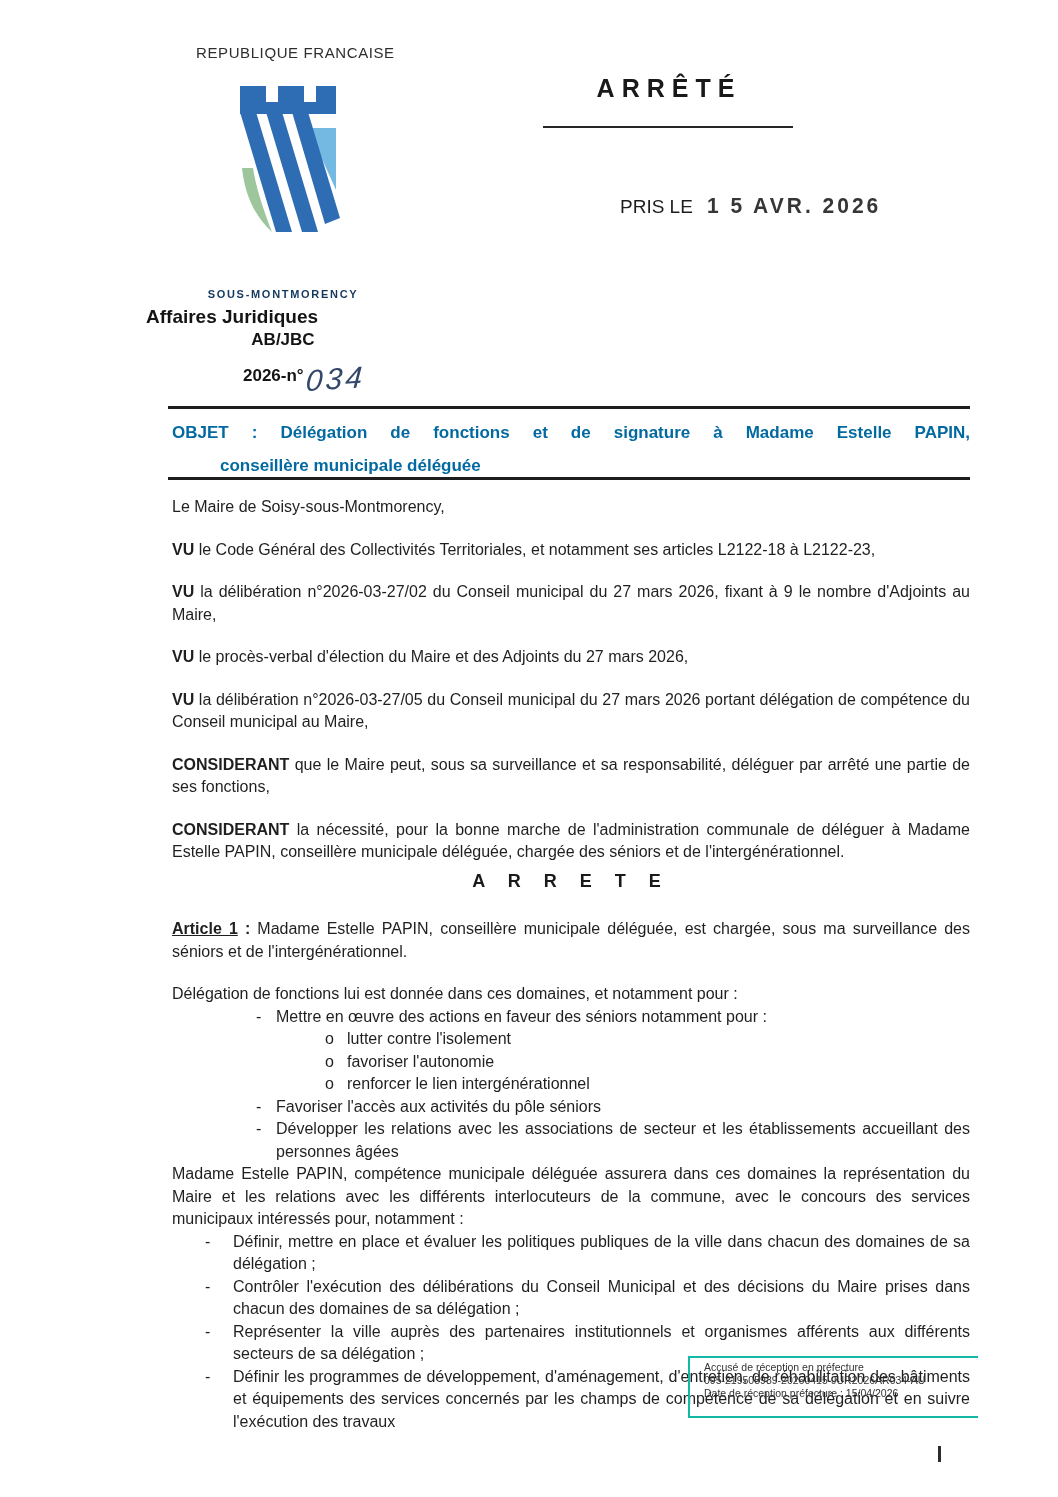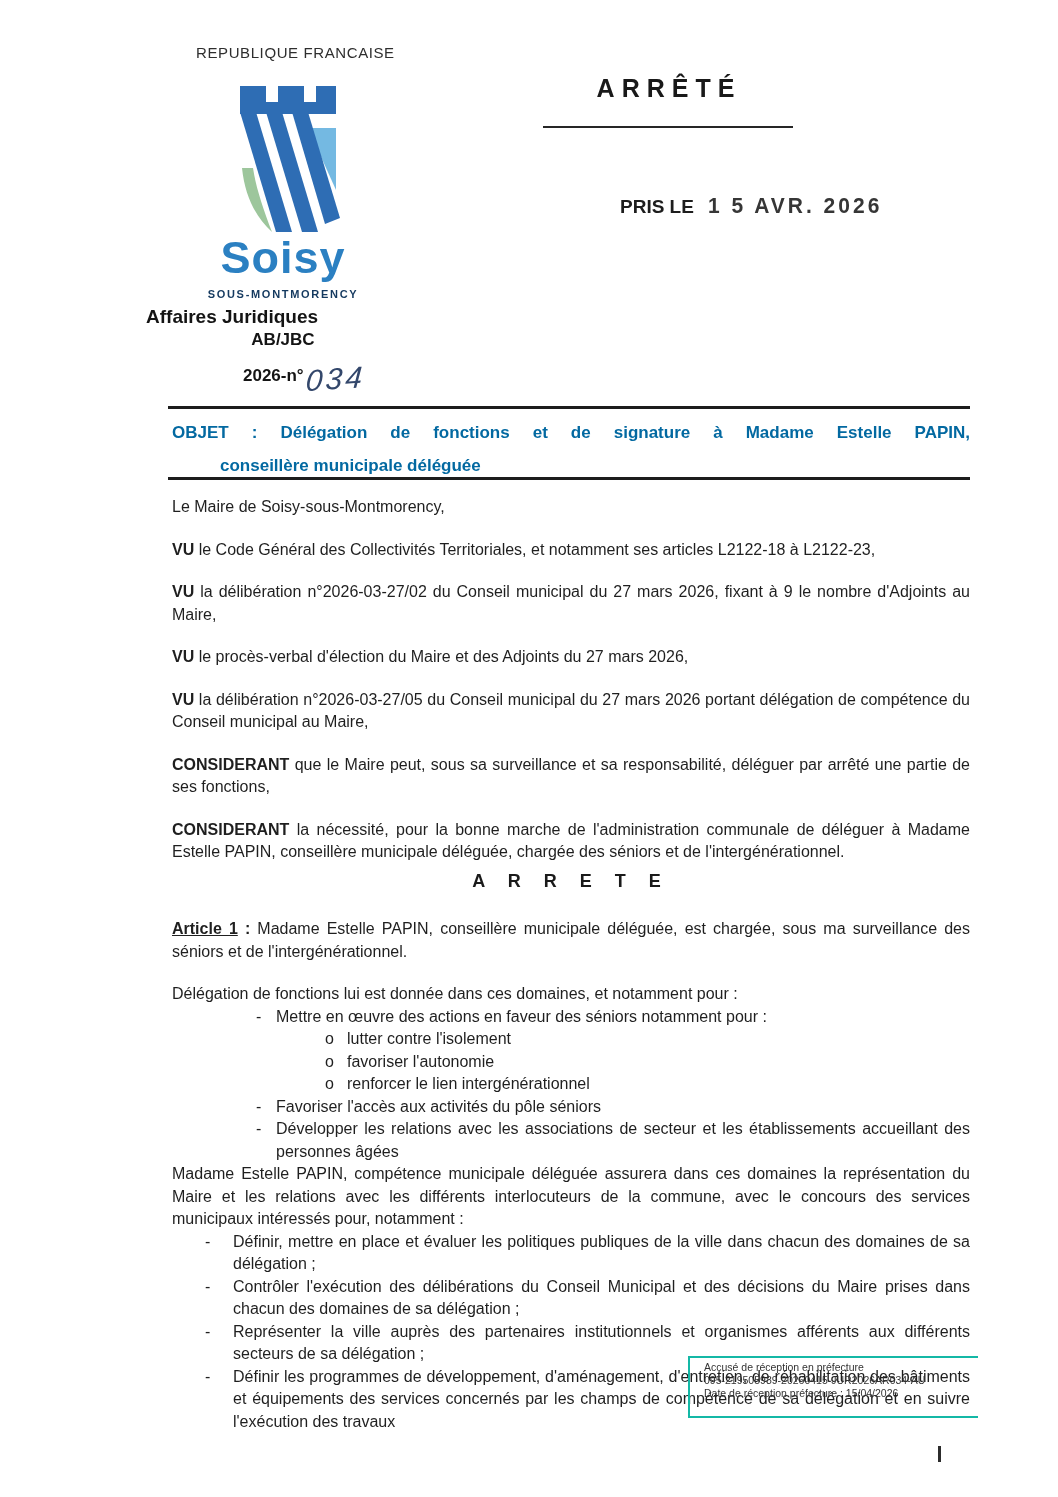--- a/index.html
+++ b/index.html
@@ -19,21 +19,21 @@
   .initials{position:absolute;left:146px;top:330px;width:274px;text-align:center;
         font-size:17px;font-weight:bold;color:#141414;}
   .refline{position:absolute;left:243px;top:362px;white-space:nowrap;}
   .ref-printed{font-size:17px;font-weight:bold;color:#141414;vertical-align:8px;}
   .ref-hand{display:inline-block;font-size:30px;font-style:italic;color:#33476b;
         letter-spacing:3px;transform:rotate(-4deg) skewX(-8deg);margin-left:2px;}
   .doc-title{position:absolute;left:543px;top:74px;width:252px;text-align:center;
         font-size:25px;font-weight:bold;letter-spacing:7px;color:#191919;}
   .title-rule{position:absolute;left:543px;top:126px;width:250px;height:2px;background:#262626;}
   .dateline{position:absolute;left:620px;top:194px;white-space:nowrap;}
-  .date-label{font-size:19px;font-weight:bold;color:#1d1d1d;}
+  .date-label{font-size:19px;font-weight:normal;color:#1d1d1d;}
   .date-stamp{font-size:21px;font-weight:bold;letter-spacing:3px;color:#363636;margin-left:14px;
         transform:scaleY(1.04);display:inline-block;}
   
   .rule{position:absolute;left:168px;width:802px;height:3px;background:#1d1d1d;}
   .rule-a{top:406px;}
   .rule-b{top:477px;}
   .objet{position:absolute;left:172px;top:420px;width:798px;font-size:17px;font-weight:bold;
         line-height:25px;color:#0369a1;}
   .objet-line1{text-align:justify;text-align-last:justify;}
   .objet-line2{padding-left:48px;margin-top:8px;}
@@ -74,21 +74,20 @@
     <svg viewBox="0 0 120 152" width="120" height="152" xmlns="http://www.w3.org/2000/svg">
       <polygon fill="#74b9e2" points="80,44 108,44 108,106"></polygon>
       <path fill="#2e6db4" d="M12 2 h26 v16 h12 v-16 h26 v16 h12 v-16 h20 v28 H12 Z"></path>
       <polygon fill="#2e6db4" points="12,28 28,28 64,148 48,148"></polygon>
       <polygon fill="#2e6db4" points="38,28 54,28 90,148 74,148"></polygon>
       <polygon fill="#2e6db4" points="64,28 80,28 112,134 97,140"></polygon>
       <path fill="#9dc69c" d="M14 84 C17 112 27 132 44 148 C35 124 28 104 25 84 Z"></path>
     </svg>
   </div>
 
-  <div class="city">Soisy</div>
   <div class="city-sub">SOUS-MONTMORENCY</div>
   <div class="service">Affaires Juridiques</div>
   <div class="initials">AB/JBC</div>
 
   <div class="refline">
     <span class="ref-printed">2026-n°</span><span class="ref-hand">034</span>
   </div>
 
   <div class="doc-title">ARRÊTÉ</div>
   <div class="title-rule"></div>

